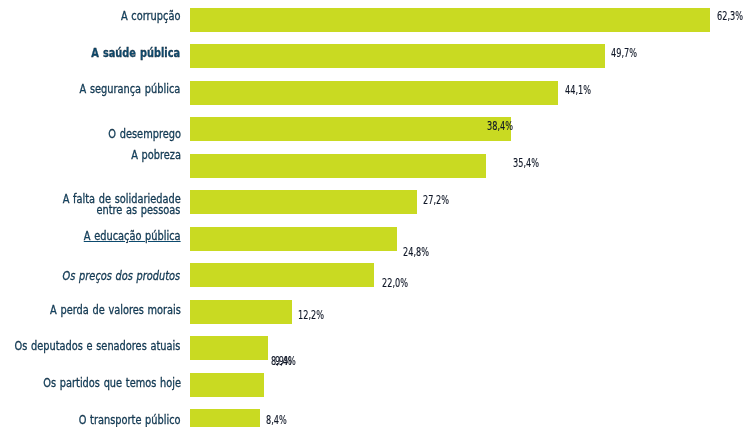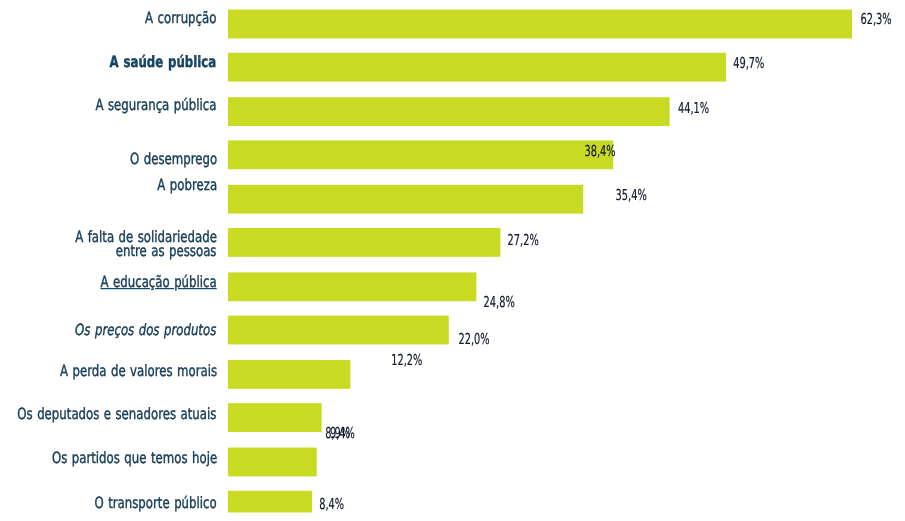--- a/index.html
+++ b/index.html
@@ -90,21 +90,21 @@
     <div class="bar" style="top: 263.34px; height: 23.85px; width: 183.7px; background: rgb(201, 218, 34);"></div>
     <div class="val" style="left: 382px; top: 265.06px; height: 20px; margin-top: 10px;">
           <span class="val-txt">22,0%</span>
         </div>
   </div>
   <div class="row">
     <div class="lbl" style="top: 303.72px; height: 20px;">
       <span class="lbl-line">A perda de valores morais</span>
     </div>
     <div class="bar" style="top: 299.86px; height: 23.85px; width: 101.87px; background: rgb(201, 218, 34);"></div>
-    <div class="val" style="left: 298.17px; top: 292px; height: 20px; margin-left: 28px;">
+    <div class="val" style="left: 298.17px; top: 307px; height: 20px;">
           <span class="val-txt">12,2%</span>
         </div>
   </div>
   <div class="row">
     <div class="lbl" style="top: 340.46px; height: 20px;">
       <span class="lbl-line">Os deputados e senadores atuais</span>
     </div>
     <div class="bar" style="top: 336.38px; height: 23.85px; width: 78.49px; background: rgb(201, 218, 34);"></div>
     <div class="val" style="left: 274.79px; top: 353px; height: 20px;">
           <span class="val-txt">9,4%</span>

